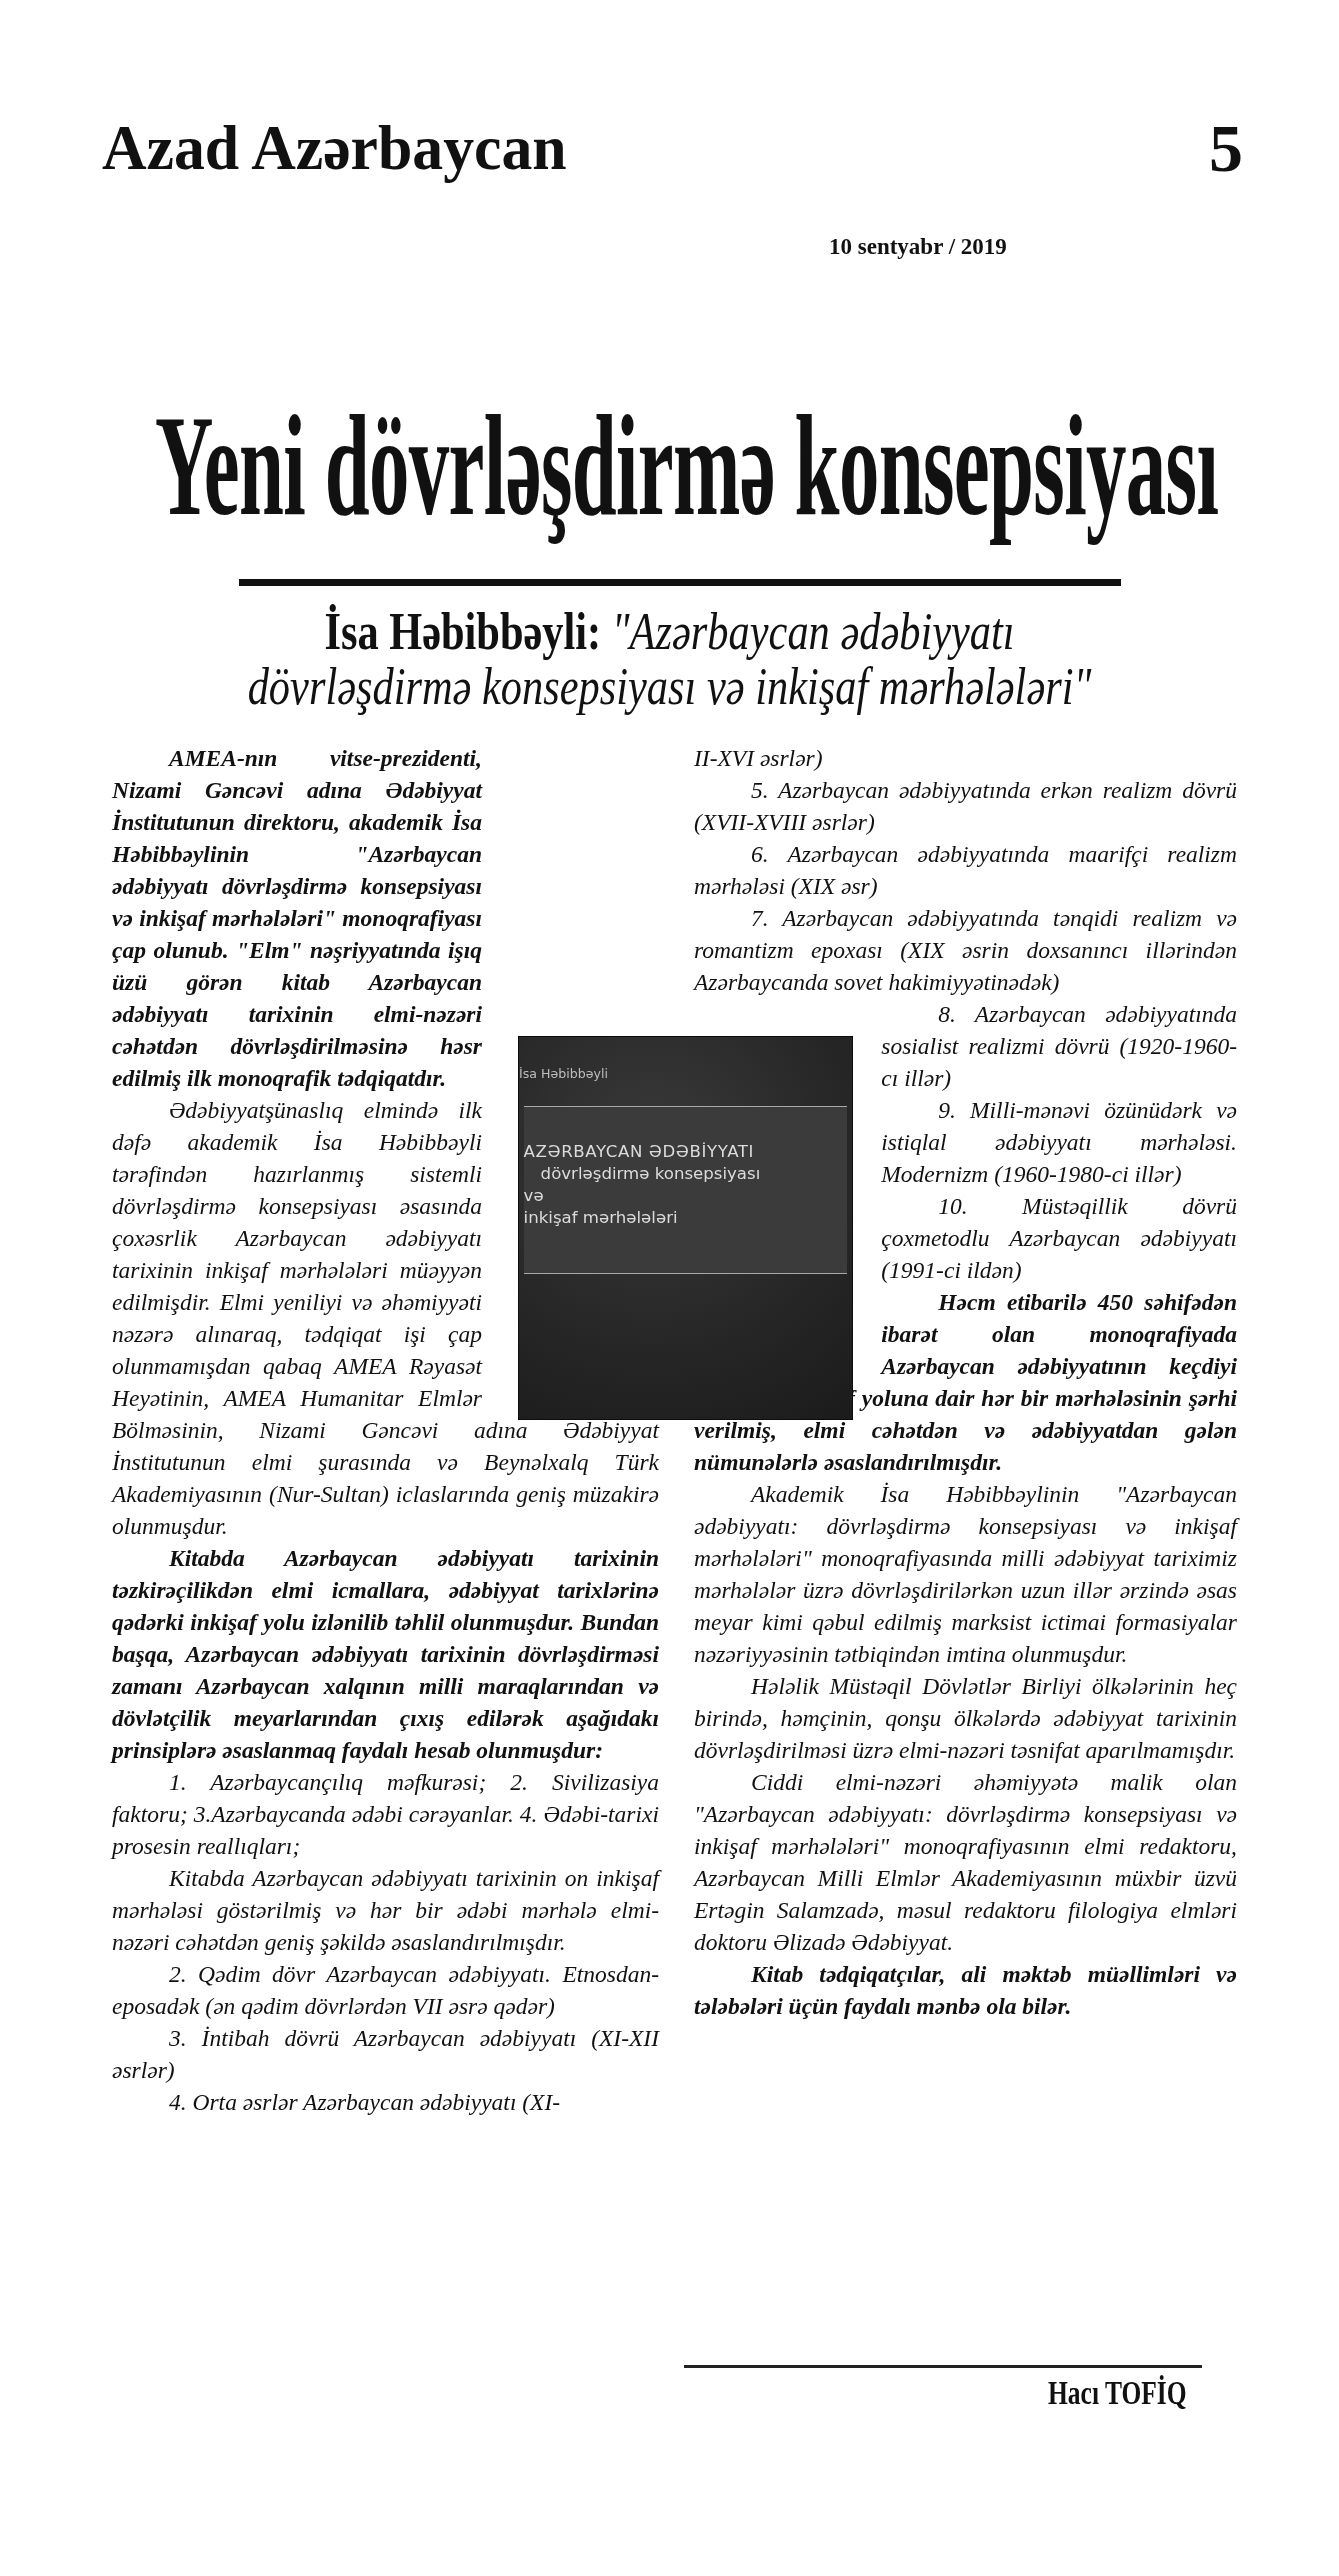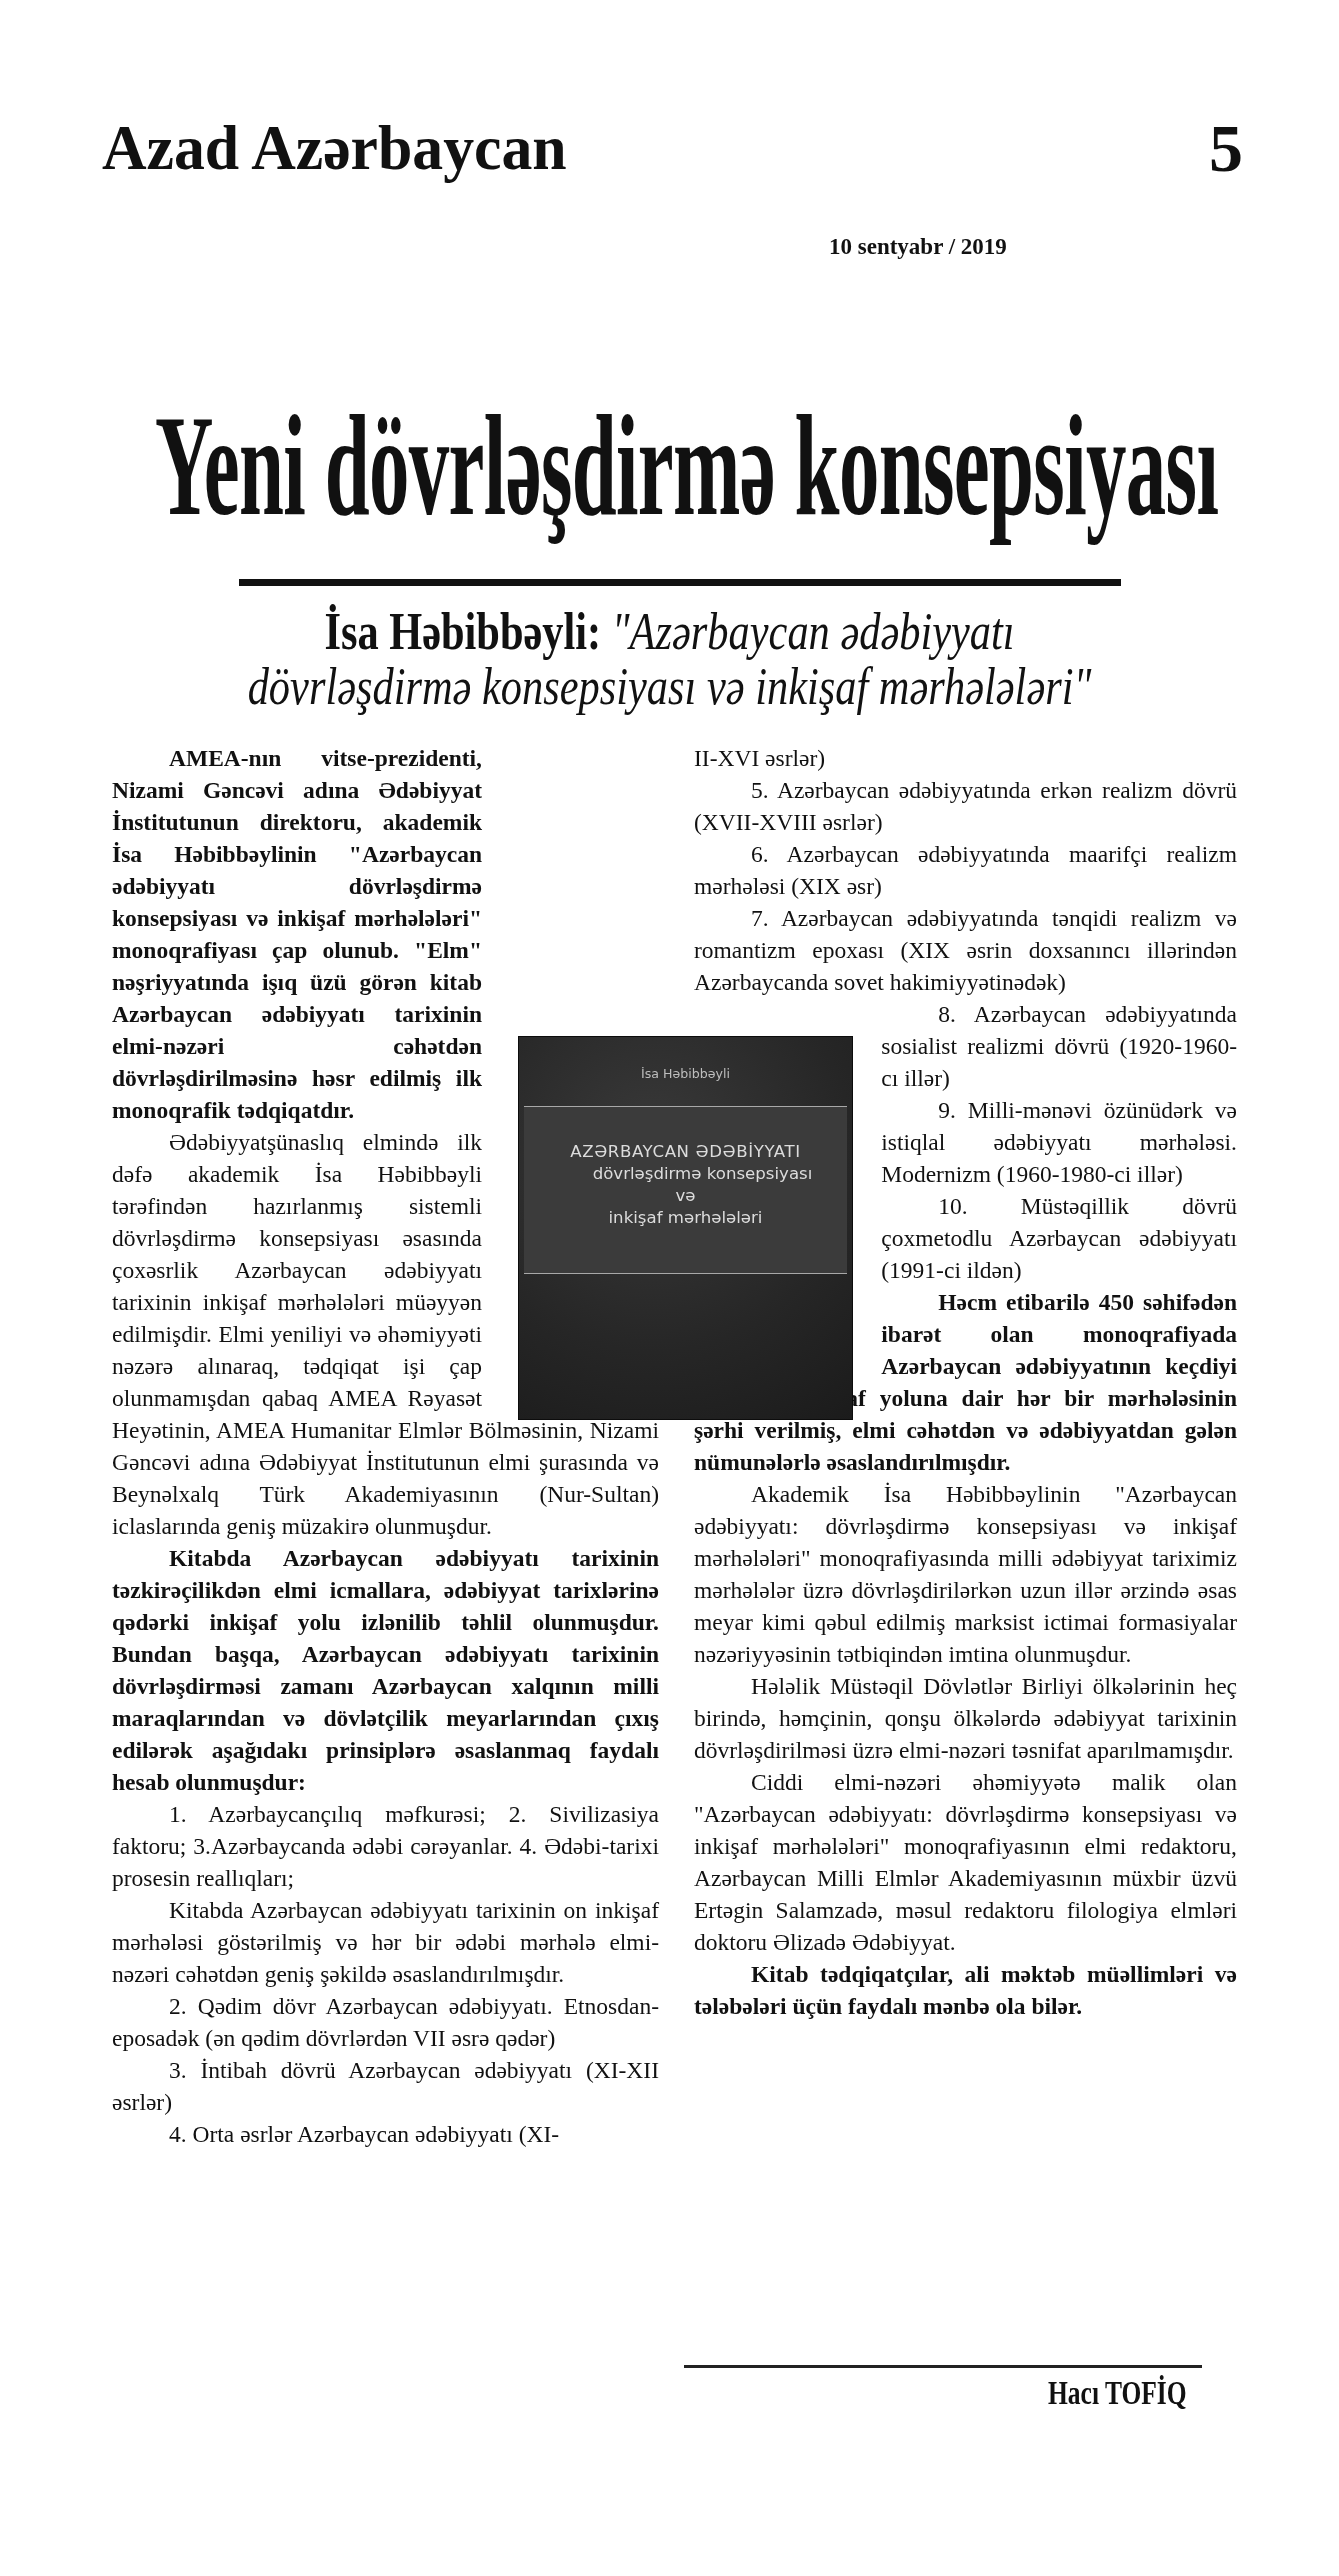--- a/index.html
+++ b/index.html
@@ -7,31 +7,31 @@
   .abs { position: absolute; }
   .masthead { left: 102px; top: 112px; font-family: "Liberation Serif", serif; font-weight: bold; font-size: 63px; letter-spacing: 0px; transform: scaleX(0.98); transform-origin: left top; }
   .pagenum { left: 1209px; top: 109px; font-family: "Liberation Serif", serif; font-weight: bold; font-size: 68px; }
   .date { left: 829px; top: 234px; font-family: "Liberation Serif", serif; font-weight: bold; font-size: 23px; }
   .headline { left: 155px; top: 395px; width: 1059px; font-family: "Liberation Serif", serif; font-weight: bold; font-size: 143px; line-height: 1; white-space: nowrap; transform: scaleX(0.565); transform-origin: left top; letter-spacing: -1.1px; }
   .head-rule { left: 239px; top: 579px; width: 882px; height: 6.9px; background: #111; }
   .subtitle { left: 103px; top: 604px; width: 1133px; text-align: center; font-family: "Liberation Serif", serif; font-size: 53px; line-height: 55px; }
   .subtitle .name { font-weight: bold; }
   .subtitle .quote { font-style: italic; }
   .sub-line { display: block; white-space: nowrap; transform: scaleX(0.8); transform-origin: center top; }
-  .col { font-family: "Liberation Serif", serif; font-size: 23.5px; line-height: 32px; text-align: justify; }
+  .col { font-family: "Liberation Serif", serif; font-size: 23.5px; line-height: 32px; text-align: justify; font-style: italic; }
   .col p { margin: 0; text-indent: 57px; }
   .col p.noindent { text-indent: 0; }
   .col .b { font-weight: bold; }
   .col1 { left: 112px; top: 742px; width: 547px; }
   .col2 { left: 694px; top: 742px; width: 543px; }
   .cover {
     left: 518px; top: 1036px; width: 335px; height: 384px;
     background: radial-gradient(circle at 40% 30%, #3a3a3a 0%, #262626 60%, #1b1b1b 100%);
     border: 1.1px solid #0c0c0c; box-sizing: border-box; color: #dcdcdc;
-    font-family: "DejaVu Sans", sans-serif; text-align: center;
+    font-family: "DejaVu Sans", sans-serif; 
   }
   .cover .author { position: absolute; top: 29px; left: 0; width: 100%; font-size: 12.6px; color: #bdbdbd; }
   .cover .band { position: absolute; left: 4.6px; right: 4.6px; top: 69px; height: 166px; background: #3b3b3b; border-top: 1.7px solid #a8a8a8; border-bottom: 1.7px solid #a8a8a8; }
   .cover .t1 { position: absolute; top: 35px; left: 0; width: 100%; font-size: 16.6px; letter-spacing: 0.6px; }
   .cover .t2 { position: absolute; top: 57px; left: 0; width: 100%; font-size: 16.6px; padding-left: 17px; }
   .cover .t3 { position: absolute; top: 79px; left: 0; width: 100%; font-size: 16.6px; }
   .cover .t4 { position: absolute; top: 101px; left: 0; width: 100%; font-size: 16.6px; }
   .float-cover { float: right; width: 160px; height: 670px; margin-left: 17px; }
   .float-cover-2 { float: left; width: 177px; height: 358px; margin-right: 10.3px; margin-top: 5.7px; }
   .bottom-rule { left: 684px; top: 2365px; width: 518px; height: 2.9px; background: #222; }

